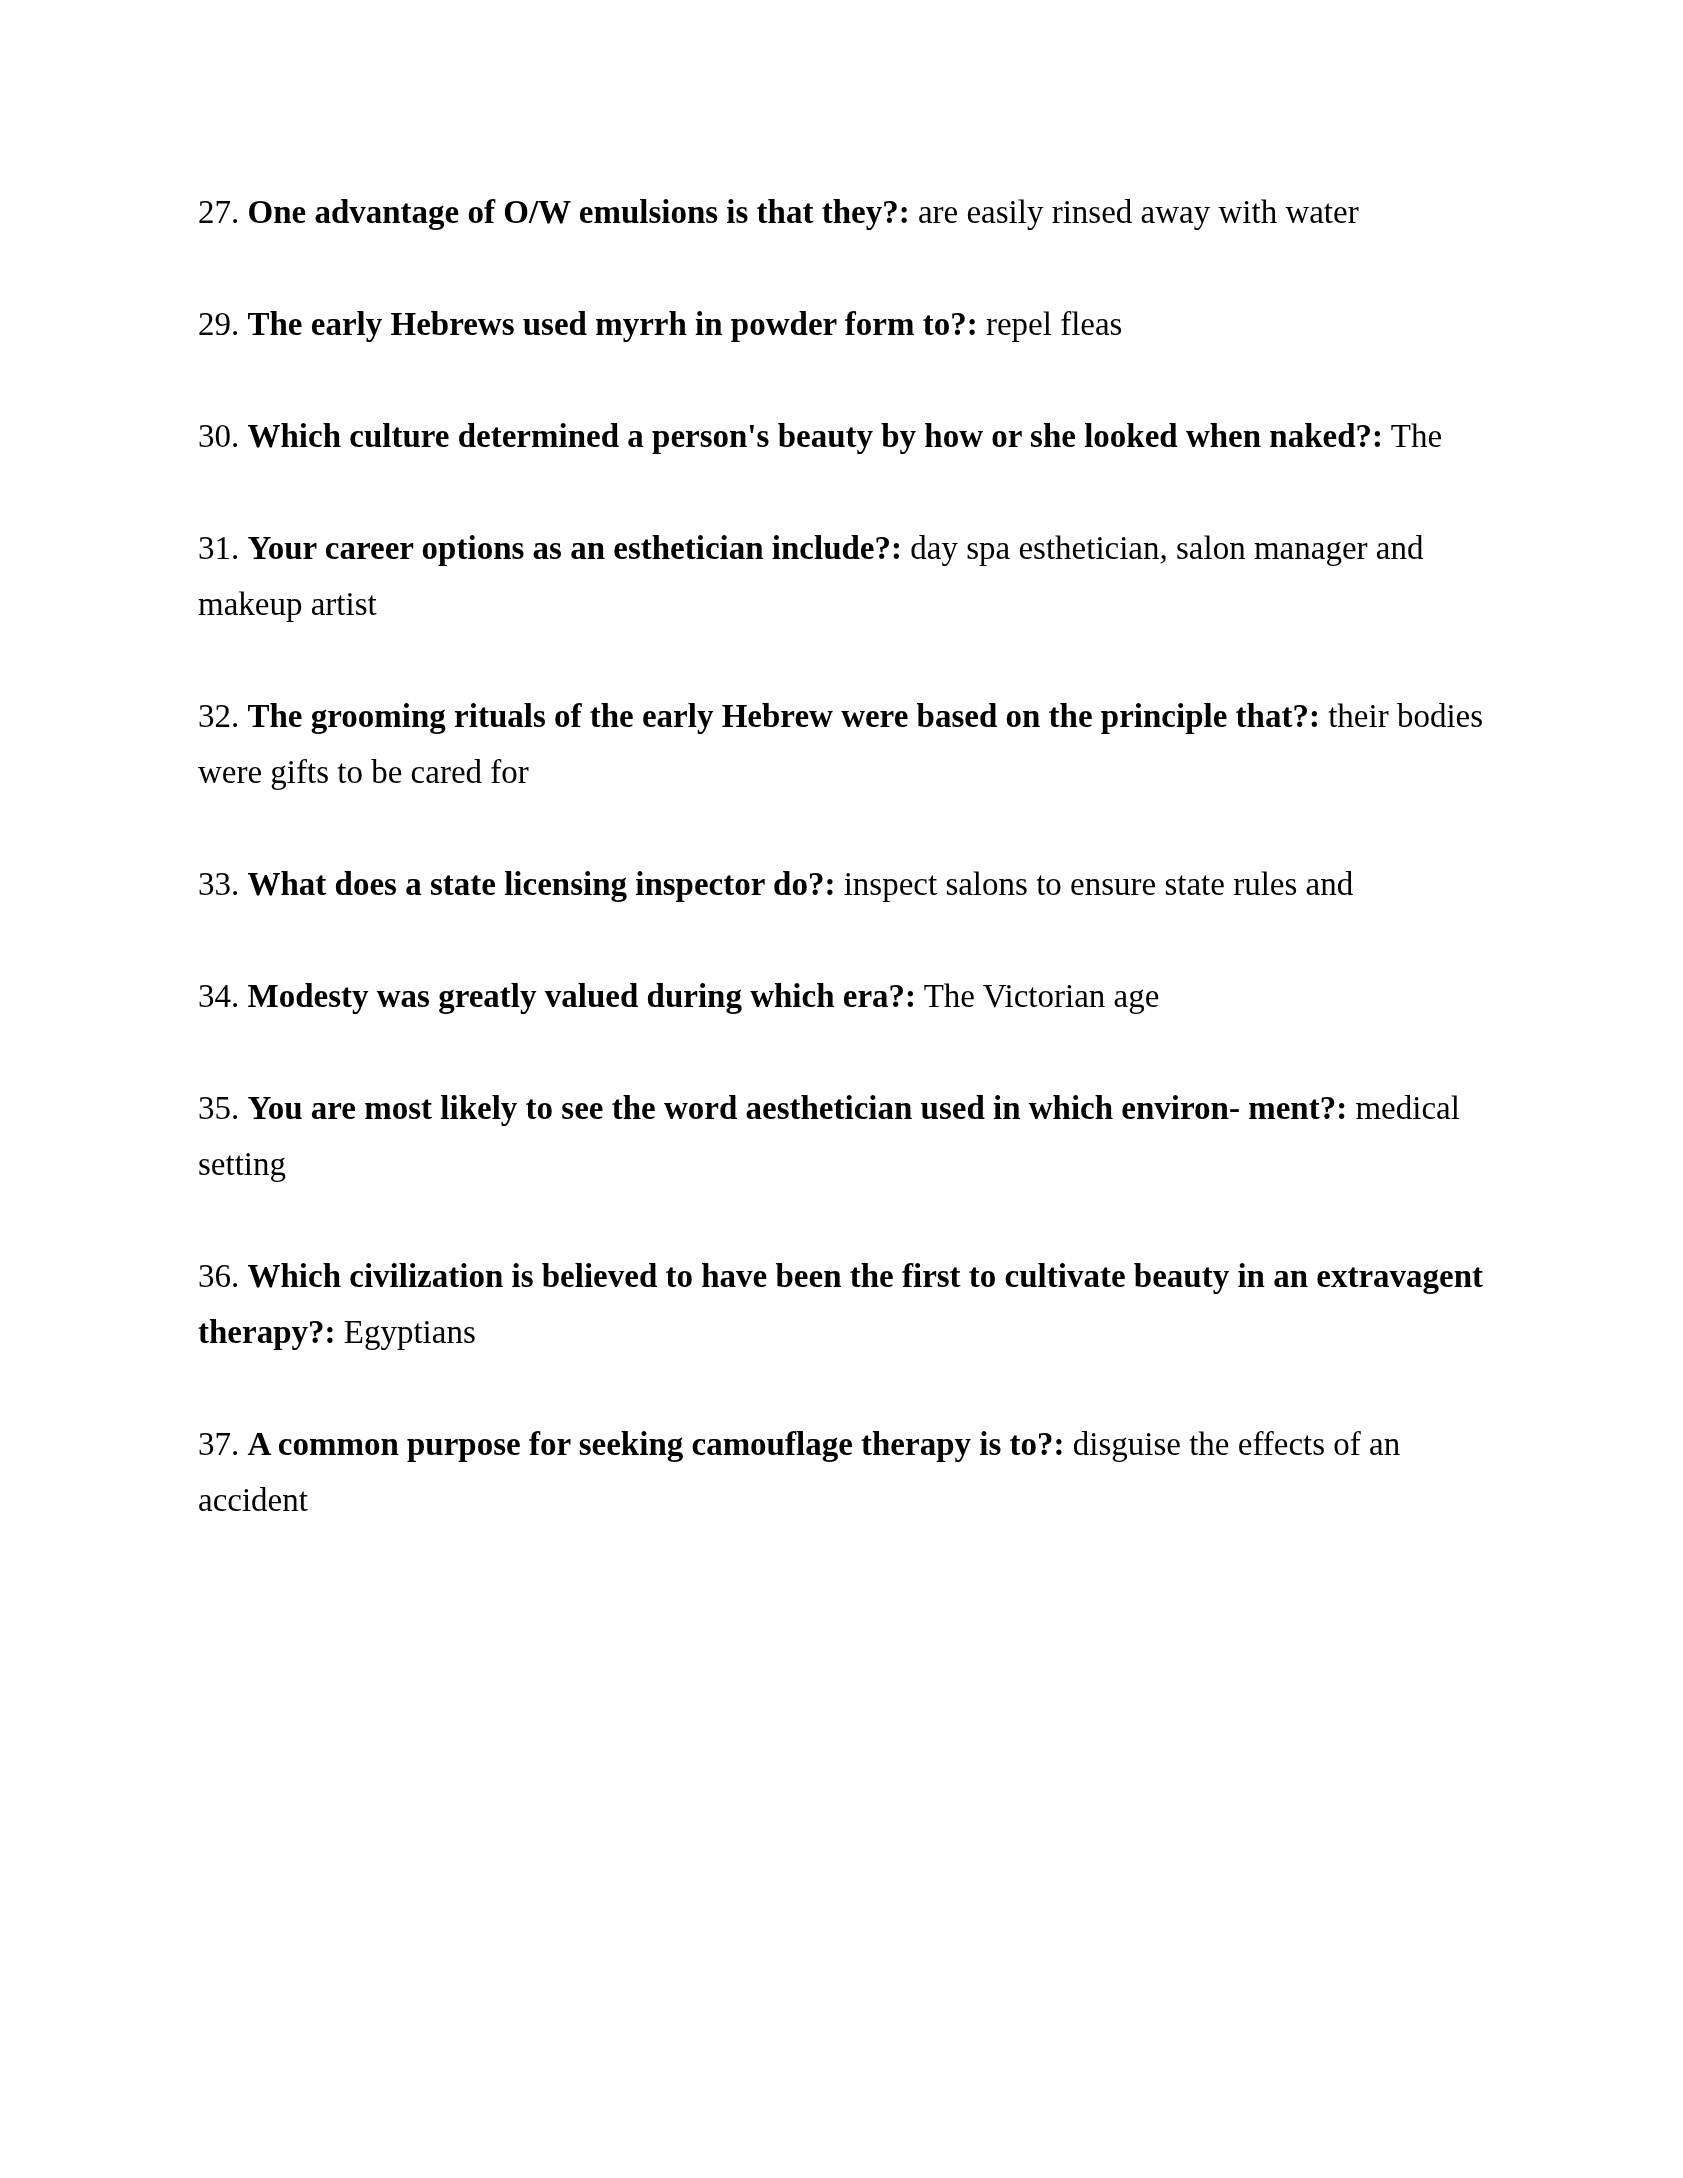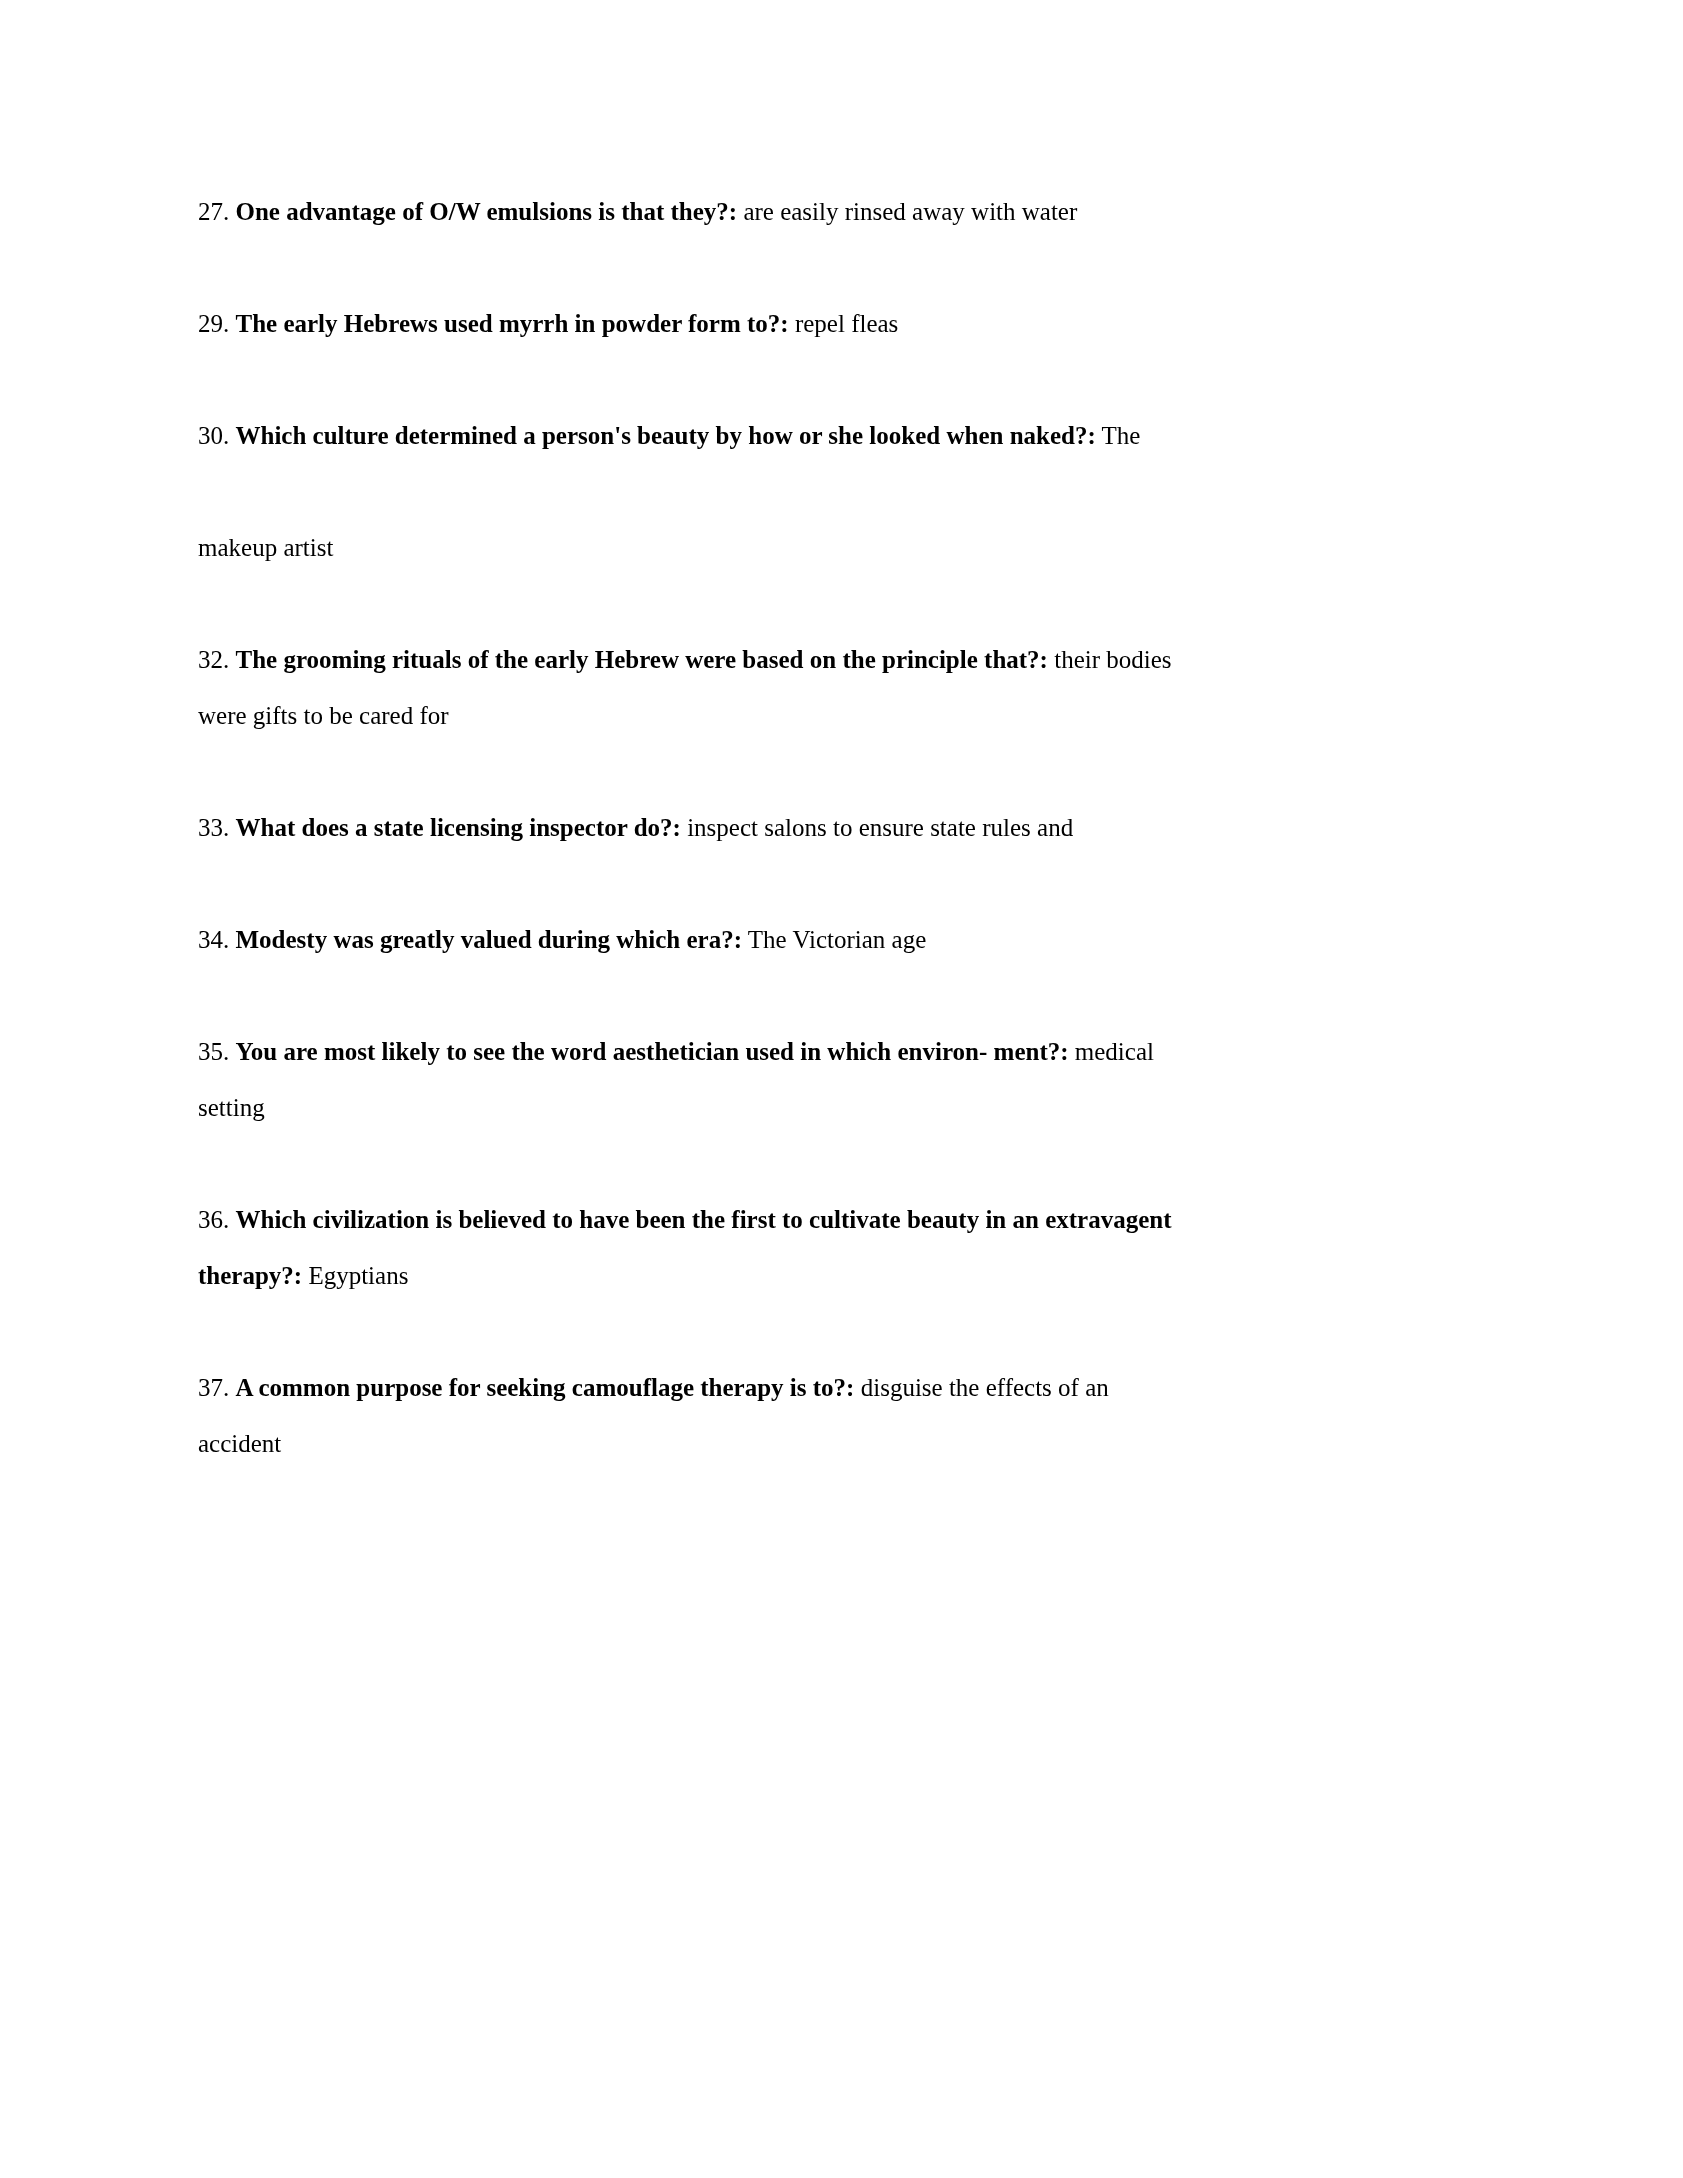--- a/index.html
+++ b/index.html
@@ -16,21 +16,21 @@
       color: #000000;
     }
     .page {
       position: absolute;
       left: 198px;
       top: 184px;
       width: 1297px;
     }
     .qa {
       margin: 0 0 56px 0;
-      font-size: 25px;
+      font-size: 33px;
       line-height: 56px;
       white-space: nowrap;
     }
     .qa .line {
       display: block;
       height: 56px;
     }
     .num { font-weight: normal; }
     .q { font-weight: bold; }
     .a { font-weight: normal; }
@@ -47,20 +47,21 @@
 
   <p class="qa">
     <span class="line"><span class="num">29.</span> <span class="q">The early Hebrews used myrrh in powder form to?:</span> <span class="a">repel fleas</span></span>
   </p>
 
   <p class="qa">
     <span class="line"><span class="num">30.</span> <span class="q">Which culture determined a person's beauty by how or she looked when naked?:</span> <span class="a">The</span></span>
   </p>
 
   <p class="qa">
+    <span class="line"><span class="num">31.</span> <span class="q">Your career options as an esthetician include?:</span> <span class="a">day spa esthetician, salon manager and</span></span>
     <span class="line"><span class="a">makeup artist</span></span>
   </p>
 
   <p class="qa">
     <span class="line"><span class="num">32.</span> <span class="q">The grooming rituals of the early Hebrew were based on the principle that?:</span> <span class="a">their bodies</span></span>
     <span class="line"><span class="a">were gifts to be cared for</span></span>
   </p>
 
   <p class="qa">
     <span class="line"><span class="num">33.</span> <span class="q">What does a state licensing inspector do?:</span> <span class="a">inspect salons to ensure state rules and</span></span>

